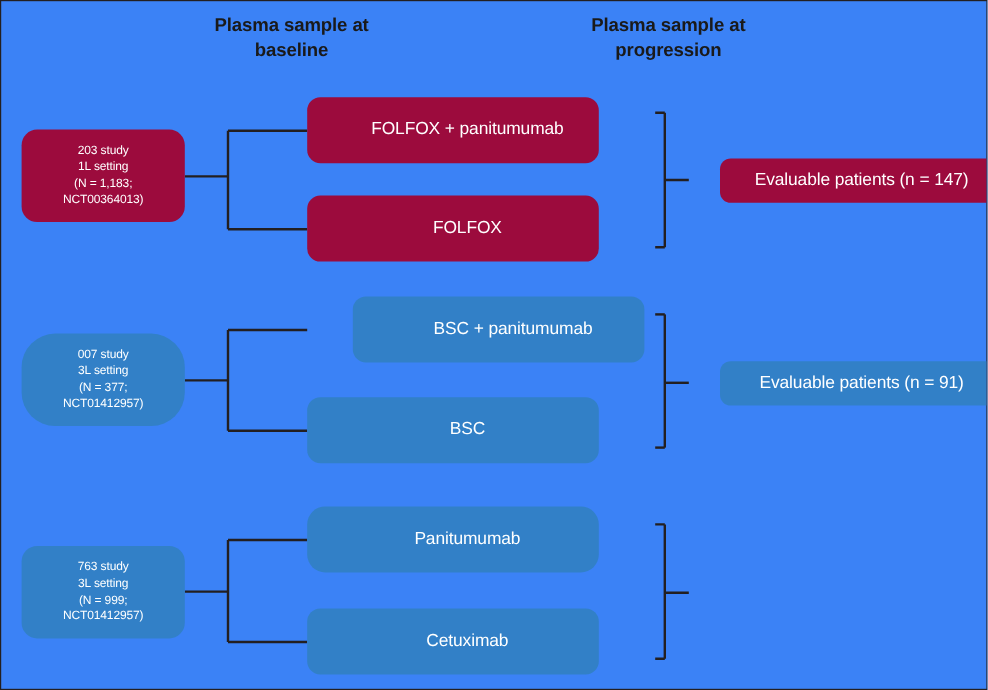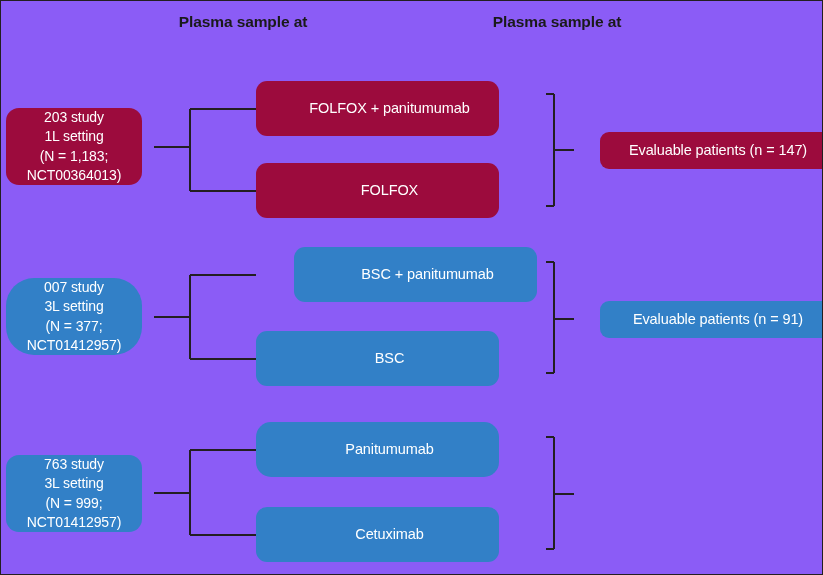--- a/index.html
+++ b/index.html
@@ -8,21 +8,21 @@
     background: #ffffff;
   }
   body {
     font-family: "Liberation Sans", sans-serif;
   }
 
   #figure {
     position: relative;
     width: 823px;
     height: 575px;
-    background: #8b5cf6;
+    background: #3b82f6;
     border: 1px solid #231f20;
     box-sizing: border-box;
     overflow: hidden;
   }
 
   
   .col-header {
     position: absolute;
     text-align: center;
     font-weight: bold;
@@ -46,25 +46,25 @@
     border-radius: 11px;
     font-size: 14.5px;
     line-height: 1.33;
     letter-spacing: -0.1px;
   }
   .node.maroon { background: #9c0b3d; }
   .node.blue   { background: #3280c7; }
 
   
   .study {
-    left: 5px;
+    left: 17px;
     width: 136px;
     height: 77px;
     border-radius: 13px;
-    font-size: 14px;
+    font-size: 10px;
     line-height: 1.36;
   }
   
   .treatment {
     left: 255px;
     width: 243px;
     height: 55px;
     padding-left: 24px;
   }
   
@@ -112,24 +112,26 @@
     stroke-linecap: butt;
   }
 </style>
 </head>
 <body>
 
 <div id="figure">
 
   <div id="hdr-baseline" class="col-header">
     <div>Plasma sample at</div>
+    <div>baseline</div>
   </div>
 
   <div id="hdr-progression" class="col-header">
     <div>Plasma sample at</div>
+    <div>progression</div>
   </div>
 
   <svg id="connectors" viewBox="0 0 823 575" width="823" height="575">
 
     <g>
       <path d="M153 146 L189 146"></path>
       <path d="M189 108 L189 190"></path>
       <path d="M189 108 L255 108"></path>
       <path d="M189 190 L255 190"></path>
     </g>

